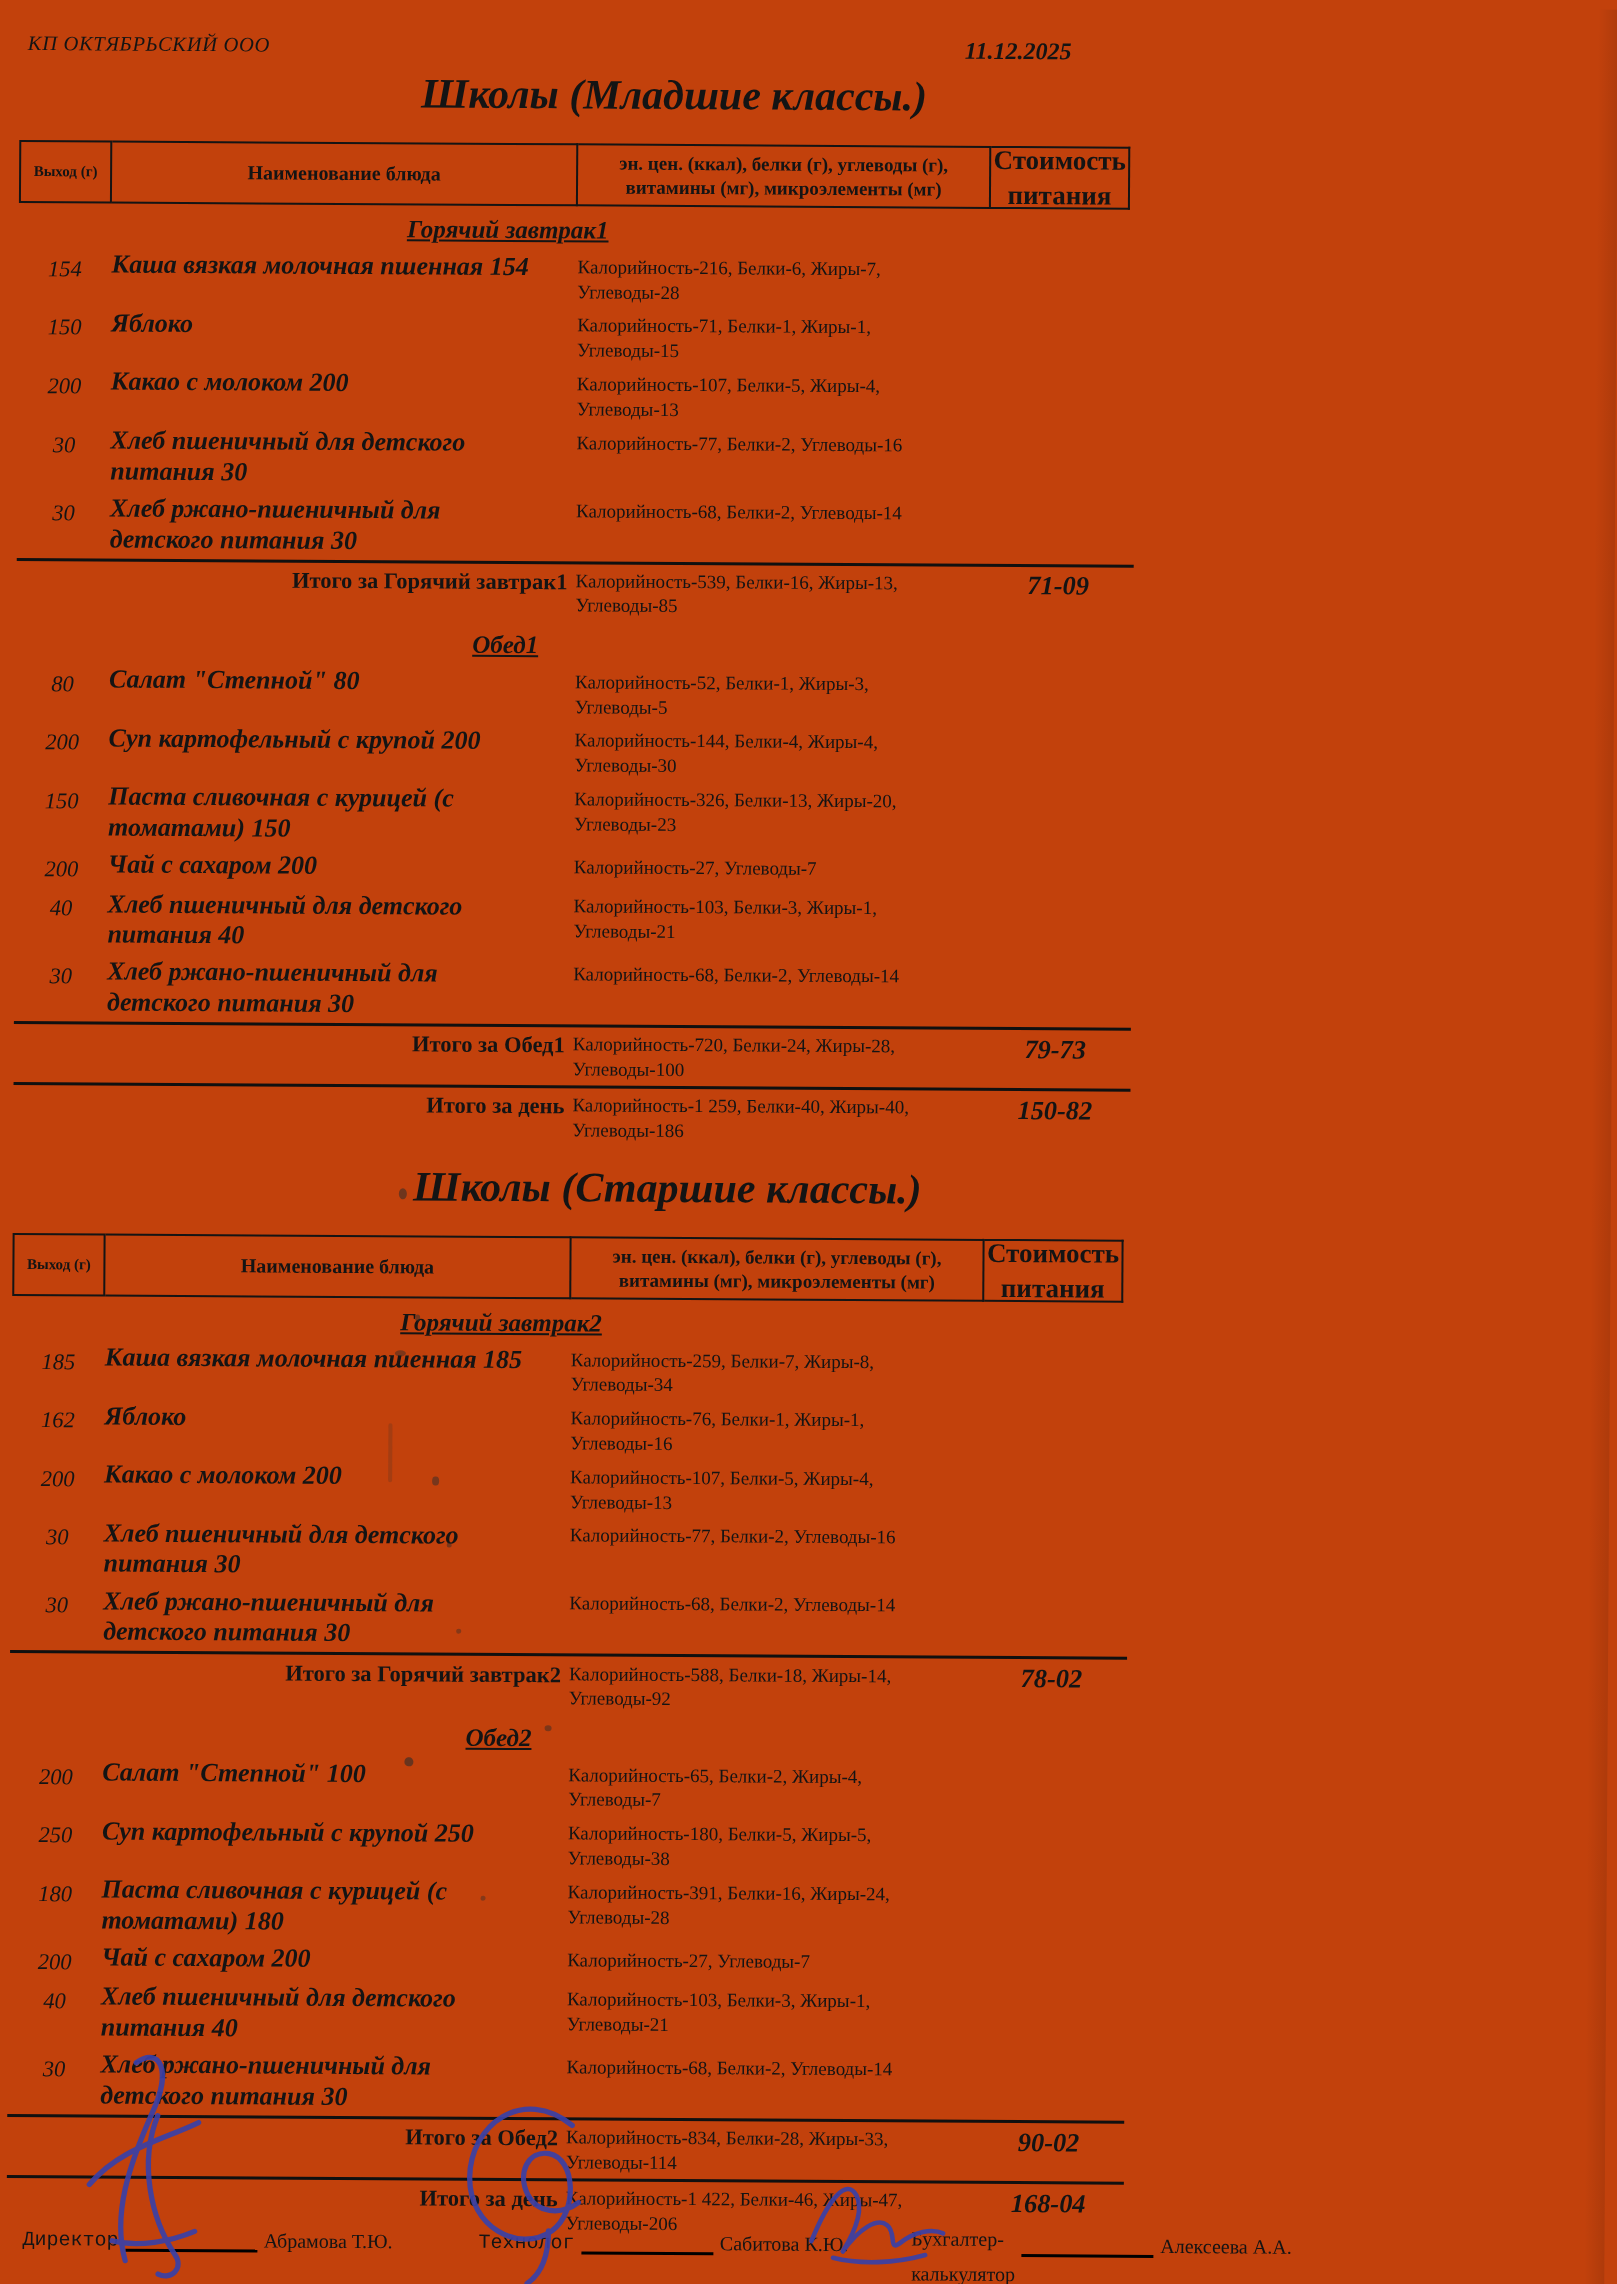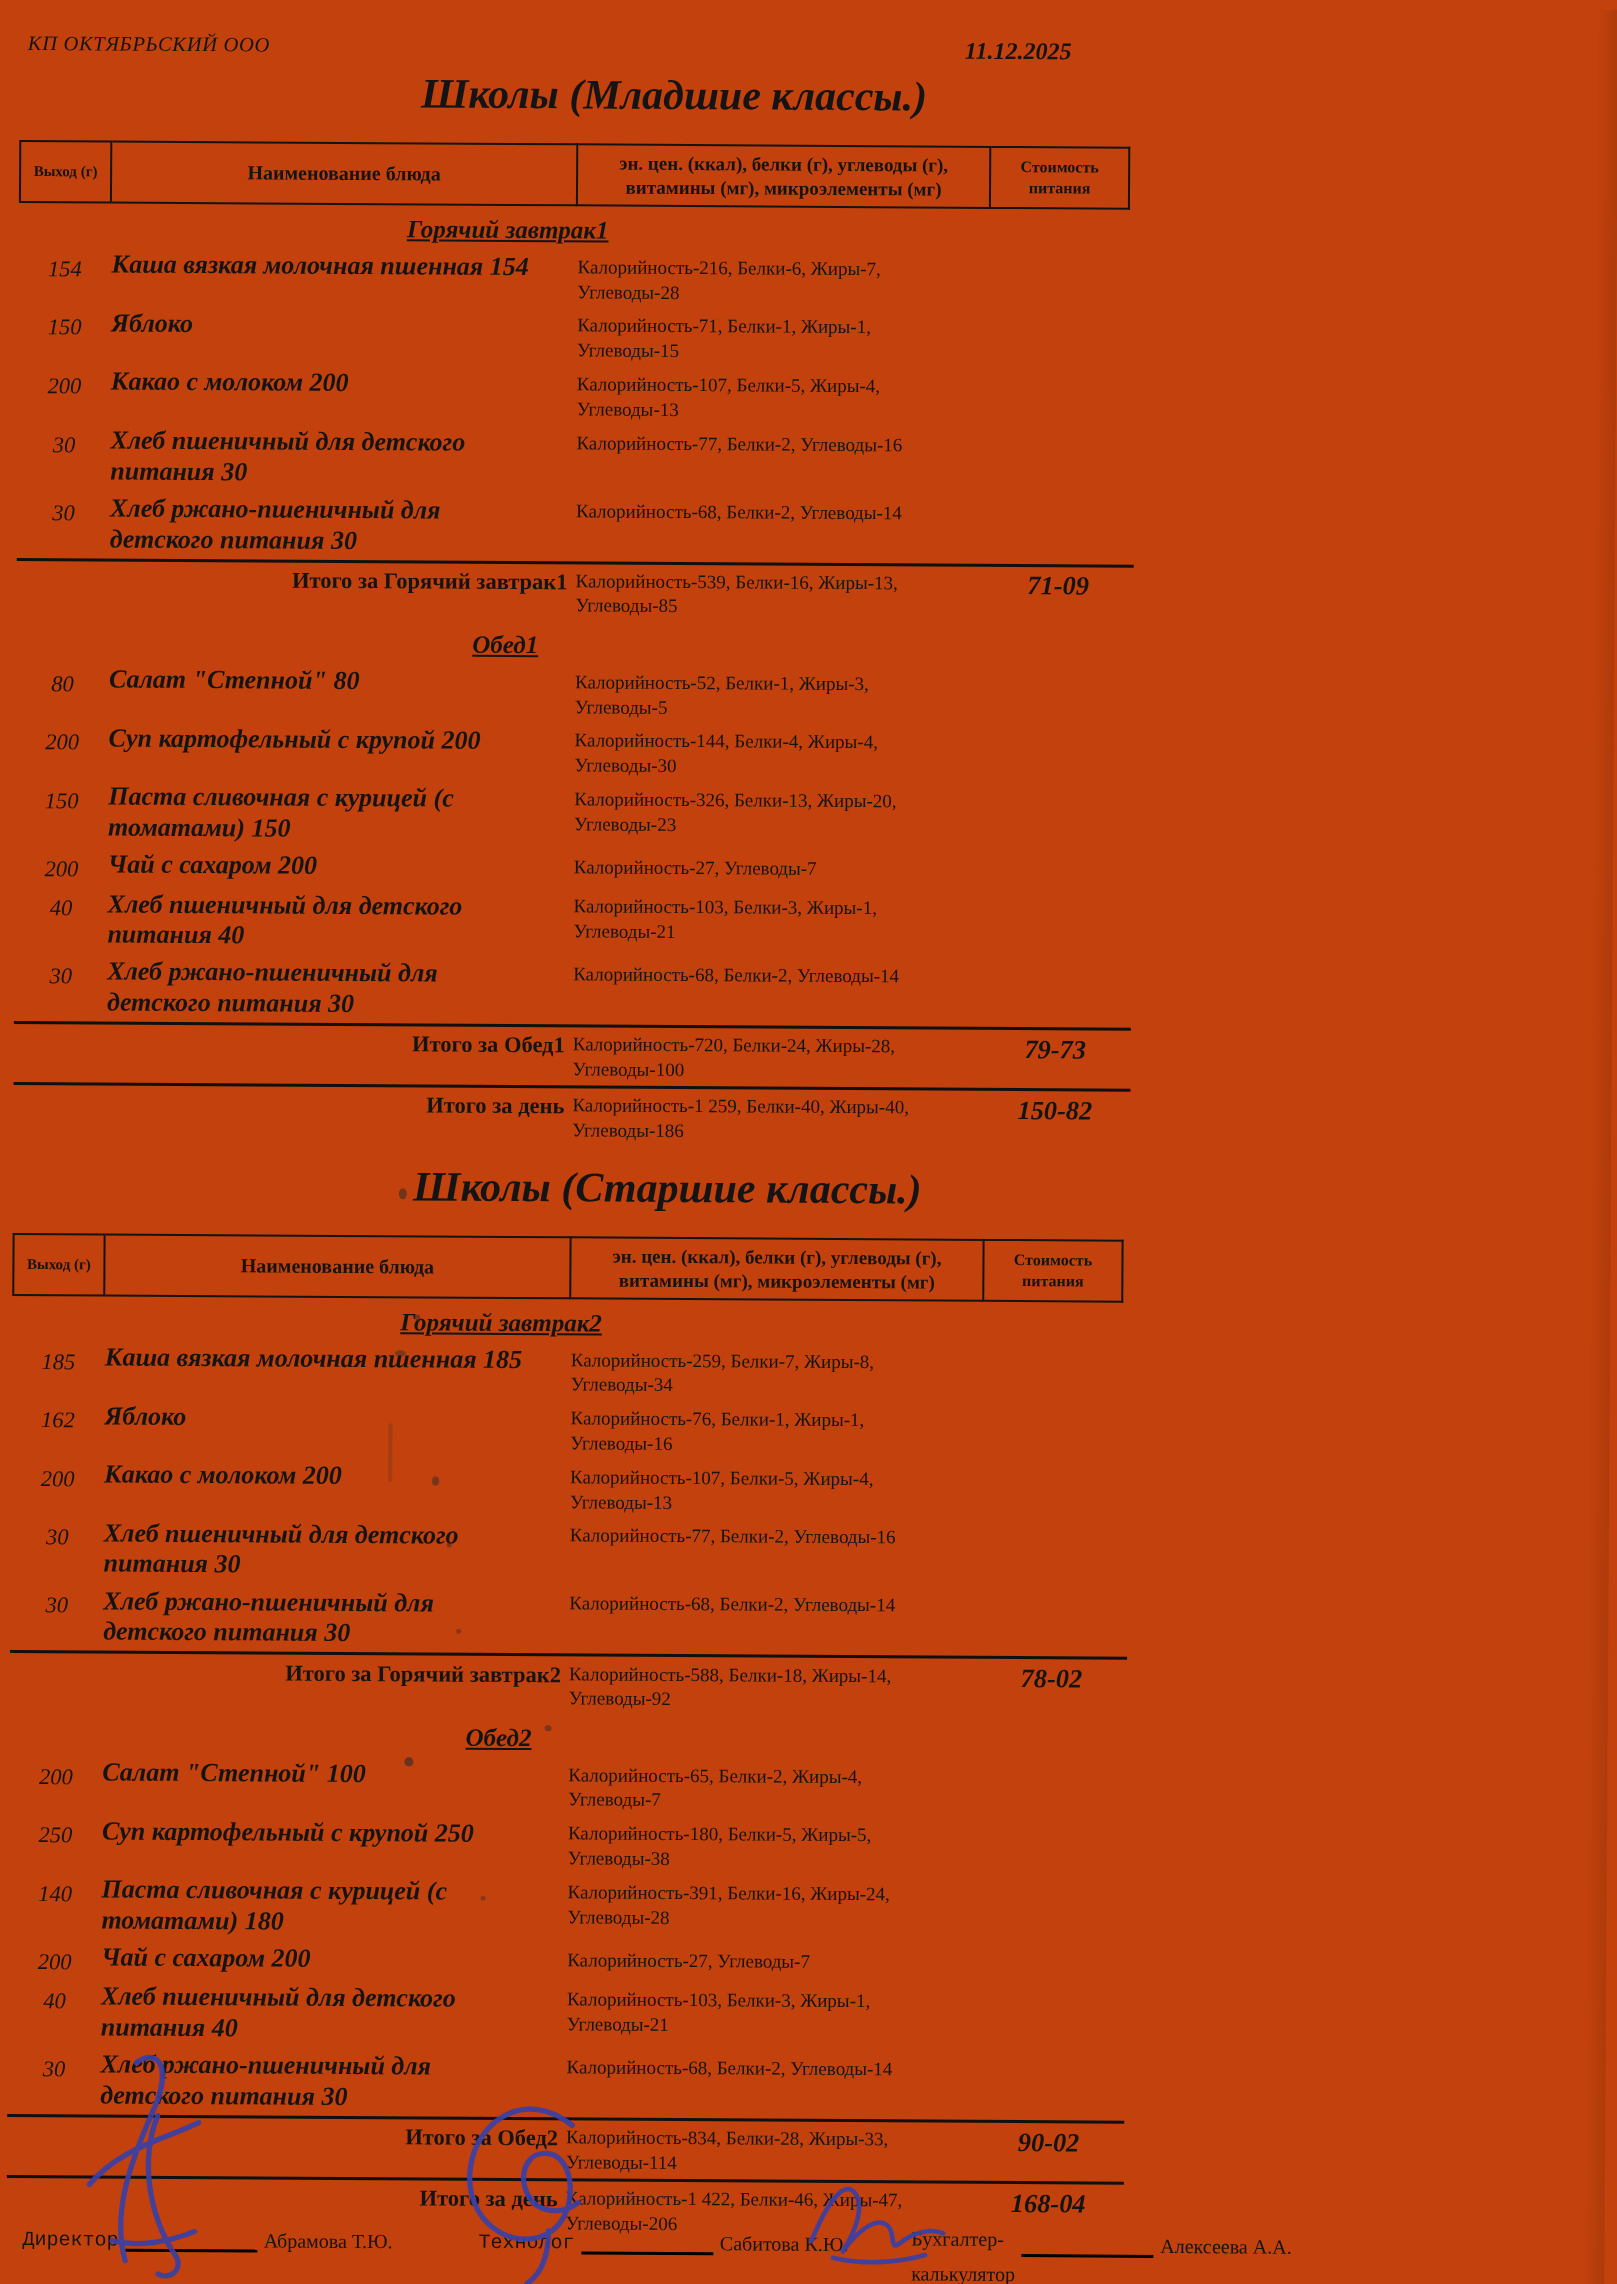--- a/index.html
+++ b/index.html
@@ -12,21 +12,21 @@
   .sec-title{text-align:center;font-weight:bold;font-style:italic;font-size:42px;line-height:1.2;
              padding-left:192px;margin:0;}
   .sec-title.second{margin-top:16px;}
   .menu-header{display:grid;grid-template-columns:93px 466px 413px 139px;margin-top:24px;font-weight:bold;}
   .mh-cell{border:2.6px solid #141414;text-align:center;height:63px;box-sizing:border-box;
            display:flex;flex-direction:column;justify-content:center;}
   .mh-cell + .mh-cell{border-left:none;}
   .mh-out{font-size:15px;}
   .mh-dish{font-size:20px;}
   .mh-nut{font-size:19px;line-height:1.25;}
-  .mh-cost{font-size:16px;line-height:1.3;}
+  .mh-cost{font-size:27px;line-height:1.3;}
   .group-heading{font-weight:bold;font-style:italic;font-size:25px;text-decoration:underline;
                  text-align:center;padding-right:139px;margin:9.3px 0 5.3px 0;}
   .menu-row{display:grid;grid-template-columns:93px 466px 413px 139px;align-items:start;padding:3.3px 0;}
   .cell-out{font-weight:normal;font-style:italic;font-size:22.5px;text-align:center;padding-top:6.6px;}
   .cell-dish{font-weight:bold;font-style:italic;font-size:26px;line-height:1.18;padding-right:40px;}
   .cell-nut{font-size:19px;line-height:1.3;padding-top:2.6px;}
   .cell-cost{font-weight:bold;font-style:italic;font-size:26.4px;text-align:center;padding-top:1.3px;}
   .total-row{border-top:3.3px solid #101010;padding-top:2.6px;}
   .total-label{grid-column:1/3;font-weight:bold;font-size:22.5px;text-align:right;padding-right:8px;padding-top:2.6px;}
   .sig-row{position:absolute;left:36px;top:2211px;width:1546px;font-size:20px;display:flex;align-items:flex-start;}
@@ -267,21 +267,21 @@
         <div class="menu-row">
           <div class="cell-out">250</div>
           <div class="cell-dish">Суп картофельный с крупой 250</div>
           <div class="cell-nut">
             <div>Калорийность-180, Белки-5, Жиры-5,</div>
             <div>Углеводы-38</div>
           </div>
           <div class="cell-cost"></div>
         </div>
         <div class="menu-row">
-          <div class="cell-out">140</div>
+          <div class="cell-out">180</div>
           <div class="cell-dish">Паста сливочная с курицей (с томатами) 180</div>
           <div class="cell-nut">
             <div>Калорийность-391, Белки-16, Жиры-24,</div>
             <div>Углеводы-28</div>
           </div>
           <div class="cell-cost"></div>
         </div>
         <div class="menu-row">
           <div class="cell-out">200</div>
           <div class="cell-dish">Чай с сахаром 200</div>

